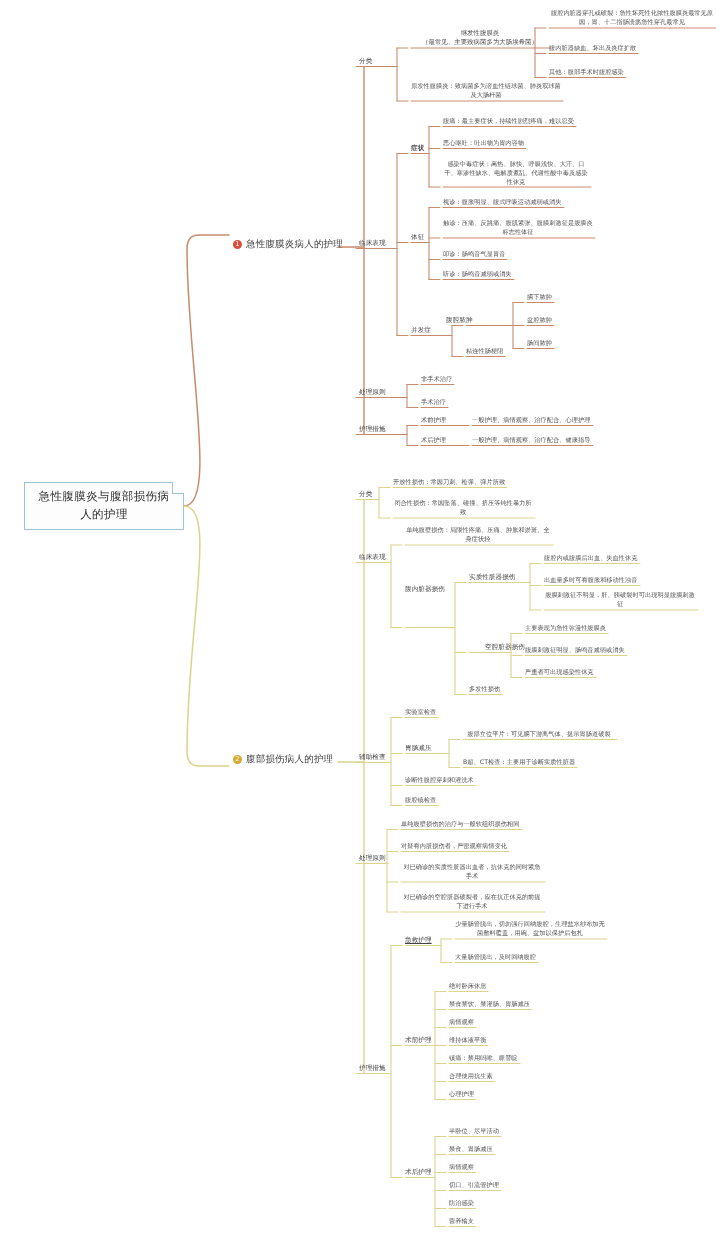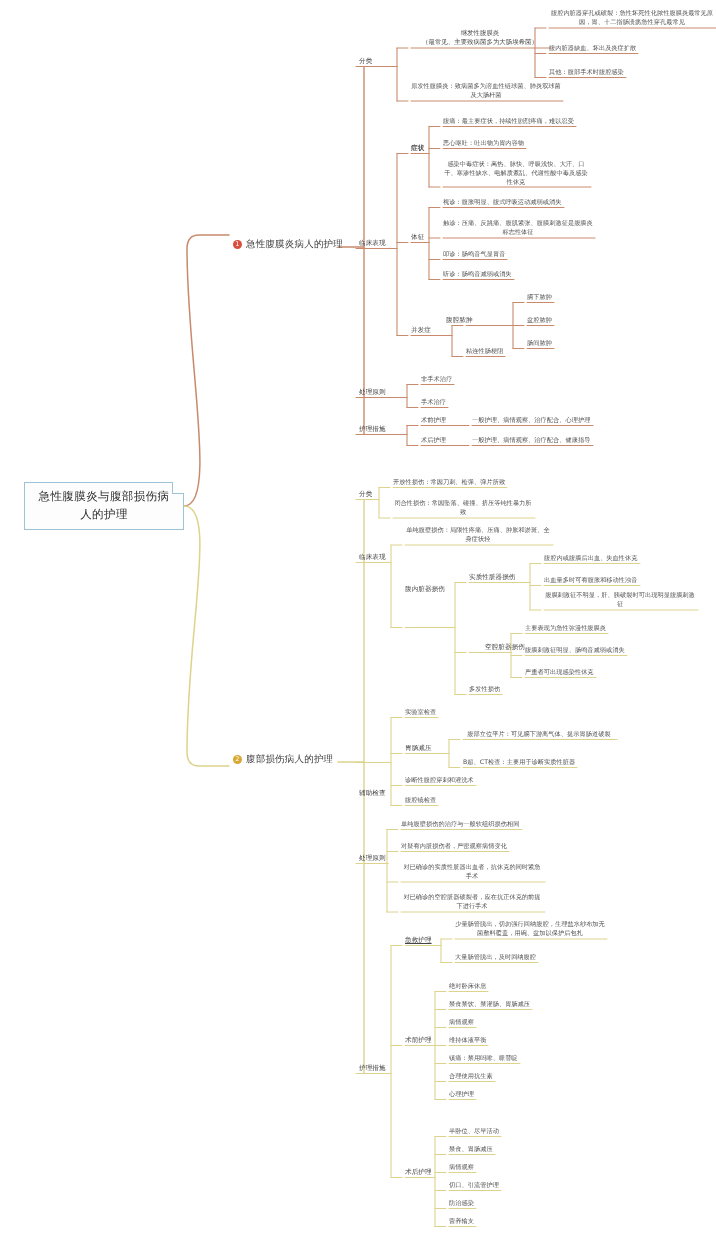--- a/index.html
+++ b/index.html
@@ -331,21 +331,21 @@
       <div class="node lvl2" style="white-space: pre; left: 405px; top: 585px;">腹内脏器损伤</div>
       <div class="node lvl2" style="white-space: pre; left: 469px; top: 572.5px;">实质性脏器损伤</div>
       <div class="node leaf" style="white-space: pre; left: 544px; top: 553.5px;">腹腔内或腹膜后出血、失血性休克</div>
       <div class="node leaf" style="white-space: pre; left: 544px; top: 575.5px;">出血量多时可有腹胀和移动性浊音</div>
       <div class="node wrap leaf" style="width: 152px; white-space: pre-line; left: 544px; top: 591px;">腹膜刺激征不明显，肝、胰破裂时可出现明显腹膜刺激征</div>
       <div class="node lvl2" style="white-space: pre; left: 469px; top: 642.5px; margin-left: 16px;">空腔脏器损伤</div>
       <div class="node leaf" style="white-space: pre; left: 525px; top: 623.5px;">主要表现为急性弥漫性腹膜炎</div>
       <div class="node leaf" style="white-space: pre; left: 525px; top: 645.5px;">腹膜刺激征明显、肠鸣音减弱或消失</div>
       <div class="node leaf" style="white-space: pre; left: 525px; top: 667.5px;">严重者可出现感染性休克</div>
       <div class="node leaf" style="white-space: pre; left: 469px; top: 684.5px;">多发性损伤</div>
-      <div class="node lvl2" style="white-space: pre; left: 359px; top: 752.5px; margin-top: 36px;">辅助检查</div>
+      <div class="node lvl2" style="white-space: pre; left: 359px; top: 752.5px;">辅助检查</div>
       <div class="node leaf" style="white-space: pre; left: 405px; top: 707.5px;">实验室检查</div>
       <div class="node lvl2" style="white-space: pre; left: 405px; top: 743.5px;">胃肠减压</div>
       <div class="node wrap leaf" style="width: 152px; white-space: pre-line; left: 463px; top: 729.5px;">腹部立位平片：可见膈下游离气体、提示胃肠道破裂</div>
       <div class="node leaf" style="white-space: pre; left: 463px; top: 757.5px;">B超、CT检查：主要用于诊断实质性脏器</div>
       <div class="node leaf" style="white-space: pre; left: 405px; top: 775.5px;">诊断性腹腔穿刺和灌洗术</div>
       <div class="node leaf" style="white-space: pre; left: 405px; top: 795.5px;">腹腔镜检查</div>
       <div class="node lvl2" style="white-space: pre; left: 359px; top: 853.5px;">处理原则</div>
       <div class="node leaf" style="white-space: pre; left: 401px; top: 819.5px;">单纯腹壁损伤的治疗与一般软组织损伤相同</div>
       <div class="node leaf" style="white-space: pre; left: 401px; top: 841.5px;">对疑有内脏损伤者，严密观察病情变化</div>
       <div class="node wrap leaf" style="width: 142px; white-space: pre-line; left: 401px; top: 863px;">对已确诊的实质性脏器出血者，抗休克的同时紧急手术</div>

